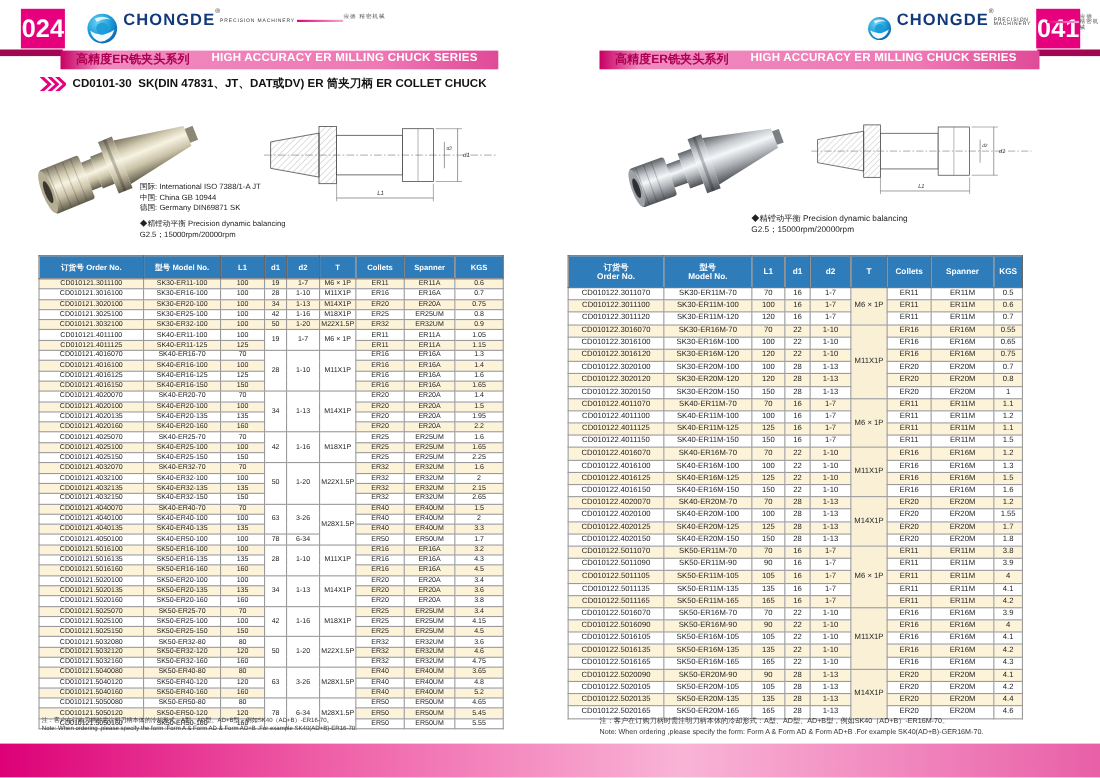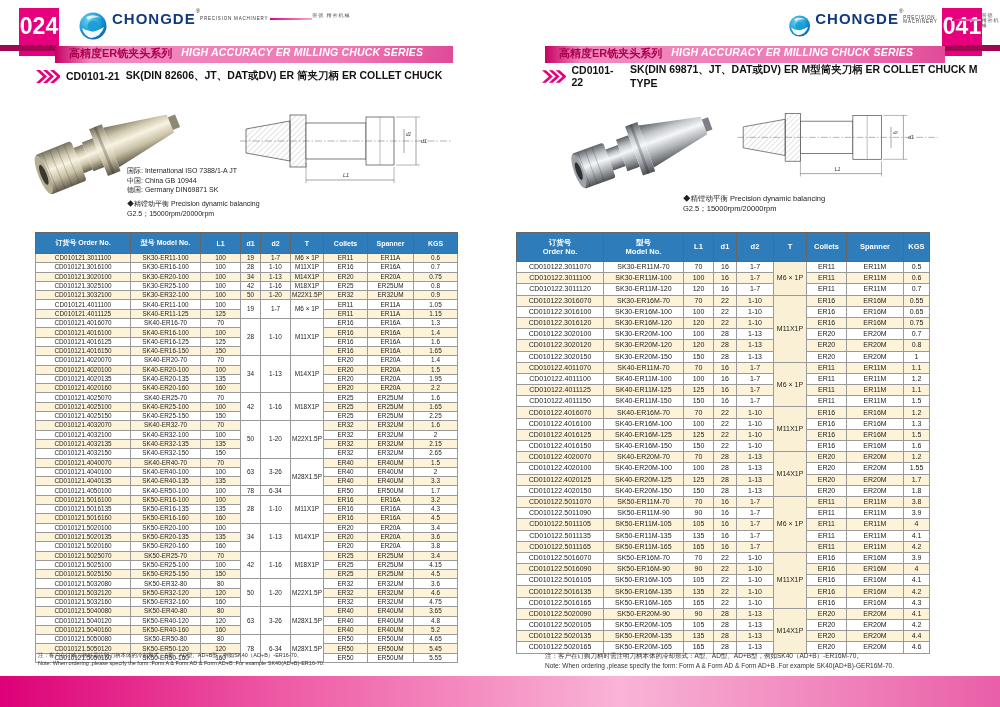--- a/index.html
+++ b/index.html
@@ -1,20 +1,20 @@
 <!DOCTYPE html>
 <html><head>
 <meta charset="utf-8">
 <style>
   html,body{margin:0;padding:0;background:#fff;}
   .sheet{position:relative;width:1000px;height:707px;background:#fff;overflow:hidden;
          font-family:"Liberation Sans",sans-serif;}
   .abs{position:absolute;}
   
-  .pageno{position:absolute;top:8px;width:40px;height:48px;background:#e6007d;color:#fff;
+  .pageno{position:absolute;top:8px;width:40px;height:36px;background:#e6007d;color:#fff;
           font-size:23px;font-weight:bold;text-align:center;line-height:36px;}
   .pageno-left{left:19px;}
   .pageno-right{left:942px;}
   .rule{position:absolute;top:45px;height:6px;background:#a00652;}
   .rule-left{left:0;width:57px;}
   .rule-right{left:943px;width:57px;}
   
   .logo{position:absolute;top:11px;display:flex;align-items:flex-start;gap:4px;}
   .logo-left{left:78px;}
   .logo-right{left:788px;}
@@ -23,21 +23,21 @@
   .logo-sub{font-size:4.5px;color:#333;letter-spacing:.8px;margin-top:1px;display:flex;align-items:center;gap:2px;}
   .logo-sub .pinkline{display:inline-block;width:42px;height:2px;background:linear-gradient(90deg,#e6007d,#f6a8cf);}
   .logo-cn{font-size:5px;color:#555;margin-top:2px;letter-spacing:1px;}
   .reg{font-size:6px;color:#333;position:relative;top:-3px;}
   
   .series-bar{position:absolute;top:46px;height:17px;display:flex;align-items:flex-start;
       background:linear-gradient(90deg,#c80063 0%,#f08abf 9%,#ef79b5 72%,#e04a97 100%);}
   .series-left{left:55px;width:398px;padding-left:14px;box-sizing:border-box;}
   .series-right{left:545px;width:400px;padding-left:14px;box-sizing:border-box;}
   .series-cn{color:#ad0050;font-weight:bold;font-size:11px;}
-  .series-en{color:#fff;font-weight:bold;font-size:10.5px;margin-left:9px;letter-spacing:.2px;font-style:italic;}
+  .series-en{color:#fff;font-weight:bold;font-size:10.5px;margin-left:20px;letter-spacing:.2px;}
   
   .prod-line{position:absolute;top:68px;height:16px;display:flex;align-items:center;gap:6px;}
   .prod-left{left:36px;}
   .prod-right{left:542px;}
   .prod-code{font-size:10.5px;font-weight:bold;color:#111;}
   .prod-title{font-size:10.5px;font-weight:bold;color:#111;}
   
   .standards{position:absolute;left:127px;top:166px;font-size:7px;line-height:9.5px;color:#222;}
   .bal{color:#222;}
   .bal-left{position:absolute;left:127px;top:199px;font-size:7px;line-height:9.5px;}
@@ -140,31 +140,22 @@
     <span class="series-cn">高精度ER铣夹头系列</span>
     <span class="series-en">HIGH ACCURACY ER MILLING CHUCK SERIES</span>
   </div>
 
   <div class="prod-line prod-left">
     <svg width="24" height="13" viewBox="0 0 24 13">
       <path d="M0 0 L7 6.5 L0 13 L4 13 L11 6.5 L4 0 Z" fill="#e6007d"></path>
       <path d="M7 0 L14 6.5 L7 13 L11 13 L18 6.5 L11 0 Z" fill="#e6007d"></path>
       <path d="M14 0 L21 6.5 L14 13 L18 13 L25 6.5 L18 0 Z" fill="#e6007d"></path>
     </svg>
-    <span class="prod-code">CD0101-21</span>
-    <span class="prod-title">SK(DIN 82606、JT、DAT或DV) ER 筒夹刀柄  ER COLLET CHUCK</span>
-  </div>
-  <div class="prod-line prod-right">
-    <svg width="24" height="13" viewBox="0 0 24 13">
-      <path d="M0 0 L7 6.5 L0 13 L4 13 L11 6.5 L4 0 Z" fill="#e6007d"></path>
-      <path d="M7 0 L14 6.5 L7 13 L11 13 L18 6.5 L11 0 Z" fill="#e6007d"></path>
-      <path d="M14 0 L21 6.5 L14 13 L18 13 L25 6.5 L18 0 Z" fill="#e6007d"></path>
-    </svg>
-    <span class="prod-code">CD0101-22</span>
-    <span class="prod-title">SK(DIN 69871、JT、DAT或DV) ER M型筒夹刀柄  ER COLLET CHUCK M TYPE</span>
+    <span class="prod-code">CD0101-30</span>
+    <span class="prod-title">SK(DIN 47831、JT、DAT或DV) ER 筒夹刀柄  ER COLLET CHUCK</span>
   </div>
 
   <svg class="abs" style="left:30px;top:98px;" width="155" height="102" viewBox="0 0 160 104">
     <defs>
       <linearGradient id="metL" x1="0" y1="0" x2="0" y2="1">
         <stop offset="0%" stop-color="#7a7464"></stop>
           <stop offset="25%" stop-color="#cfc8ae"></stop>
         <stop offset="45%" stop-color="#f7f3e2"></stop>
           <stop offset="70%" stop-color="#cbc3a8"></stop>
         <stop offset="100%" stop-color="#5f5a4a"></stop>

